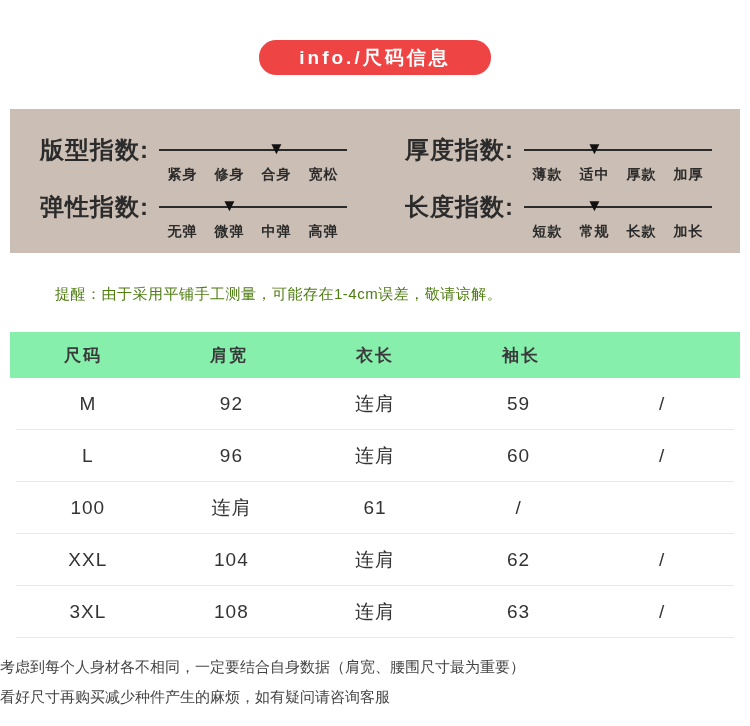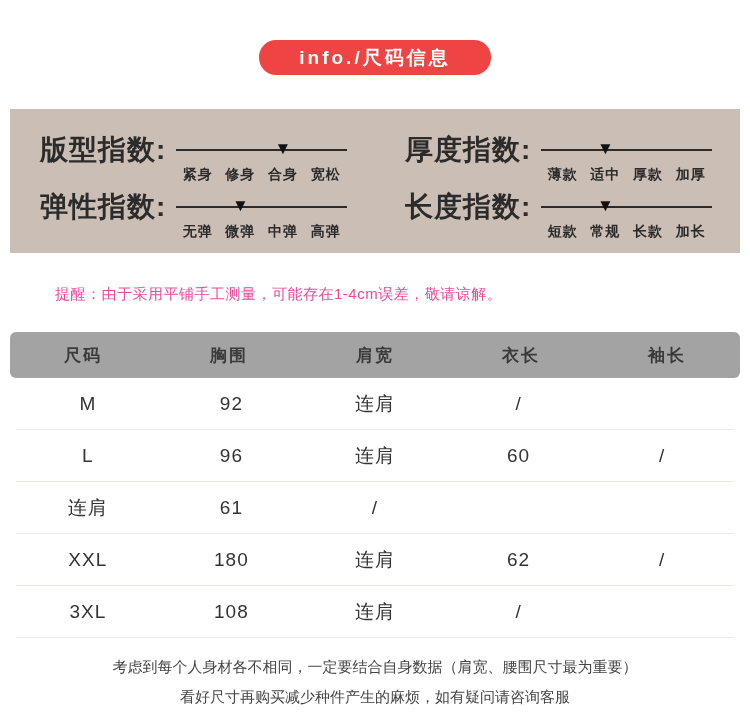--- a/index.html
+++ b/index.html
@@ -31,61 +31,61 @@
   .panel {
     margin: 34px 10px 0;
     background: #cbbeb4;
     padding: 26px 0 12px;
     display: grid;
     grid-template-columns: 1fr 1fr;
     row-gap: 8px;
   }
   .ind-cell { display: flex; padding: 0 28px 0 30px; }
   .ind-label {
-    font-size: 28px; font-weight: bold; color: #2b2b2b;
+    font-size: 24px; font-weight: bold; color: #2b2b2b;
     line-height: 30px; white-space: nowrap; letter-spacing: 1px;
     flex-shrink: 0;
   }
   .ind-scale { flex: 1; margin-left: 10px; min-width: 0; }
   .ind-line { height: 2px; background: #2b2b2b; position: relative; margin-top: 14px; }
   .ind-arrow {
     position: absolute; top: -9px;
     transform: translateX(-50%);
     font-size: 17px; line-height: 1; color: #111111;
   }
   .ind-opts { display: flex; margin-top: 15px; }
   .ind-opts span {
     flex: 1; text-align: center;
     font-size: 14px; font-weight: bold; color: #2b2b2b;
     letter-spacing: 1px; white-space: nowrap;
   }
 
   
-  .reminder { margin: 32px 0 0 55px; font-size: 15px; color: #ec4899; letter-spacing: 0.5px; }
+  .reminder { margin: 32px 0 0 55px; font-size: 15px; color: #4d7c0f; letter-spacing: 0.5px; }
 
   
   .size-table { margin: 28px 10px 0; }
   .t-head {
     display: grid; grid-template-columns: repeat(5, 1fr);
     background: #cbbeb4; height: 46px; align-items: center;
   }
   .t-head span {
     text-align: center; font-size: 17px; font-weight: bold;
     color: #3a3a3a; letter-spacing: 2px;
   }
   .t-row {
     display: grid; grid-template-columns: repeat(5, 1fr);
     height: 52px; align-items: center;
     border-bottom: 1px solid #ede9e4;
     margin: 0 6px;
   }
   .t-row span { text-align: center; font-size: 19px; color: #333333; letter-spacing: 1px; }
 
   
-  .footer { margin-top: 14px; text-align: center; font-size: 15px; color: #454545; line-height: 30px; }
+  .footer { margin-top: 14px; font-size: 15px; color: #454545; line-height: 30px; }
 </style>
 </head>
 <body>
 
 <div class="banner" style="background: #ef4444;">
   <span class="banner-title">info./尺码信息</span>
 </div>
 
 <div class="panel" style="background: rgb(203, 190, 180);">
 
@@ -147,57 +147,59 @@
         <span>加长</span>
       </div>
     </div>
   </div>
 
 </div>
 
 <div class="reminder">提醒：由于采用平铺手工测量，可能存在1-4cm误差，敬请谅解。</div>
 
 <div class="size-table">
-  <div class="t-head" style="background: #a3a3a3; border-radius: 6px;">
+  <div class="t-head" style="background: #86efac;">
     <span>尺码</span>
-    <span>胸围</span>
     <span>肩宽</span>
     <span>衣长</span>
     <span>袖长</span>
   </div>
 
   <div class="t-row">
     <span>M</span>
     <span>92</span>
     <span>连肩</span>
+    <span>59</span>
     <span>/</span>
   </div>
   <div class="t-row">
     <span>L</span>
     <span>96</span>
     <span>连肩</span>
     <span>60</span>
     <span>/</span>
   </div>
   <div class="t-row">
+    <span>100</span>
     <span>连肩</span>
     <span>61</span>
     <span>/</span>
   </div>
   <div class="t-row">
     <span>XXL</span>
-    <span>180</span>
+    <span>104</span>
     <span>连肩</span>
     <span>62</span>
     <span>/</span>
   </div>
   <div class="t-row">
     <span>3XL</span>
     <span>108</span>
     <span>连肩</span>
+    <span>63</span>
     <span>/</span>
   </div>
 </div>
 
 <div class="footer">
   <div>考虑到每个人身材各不相同，一定要结合自身数据（肩宽、腰围尺寸最为重要）</div>
   <div>看好尺寸再购买减少种件产生的麻烦，如有疑问请咨询客服</div>
 </div>
 
 </body></html>

